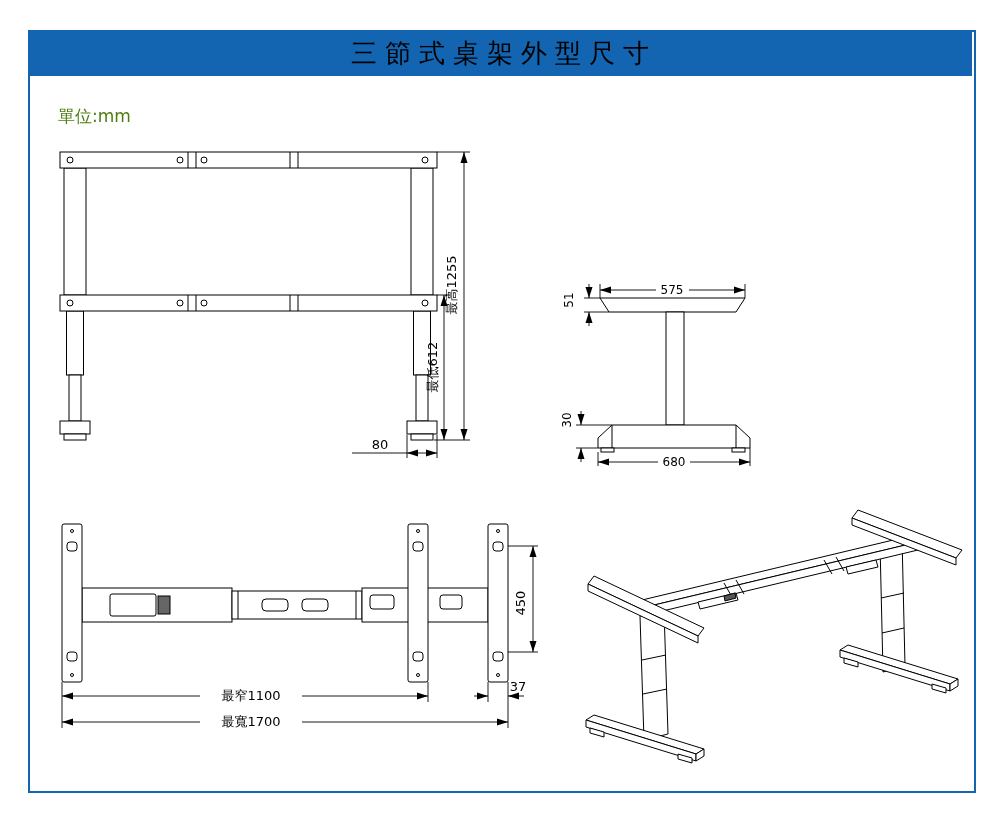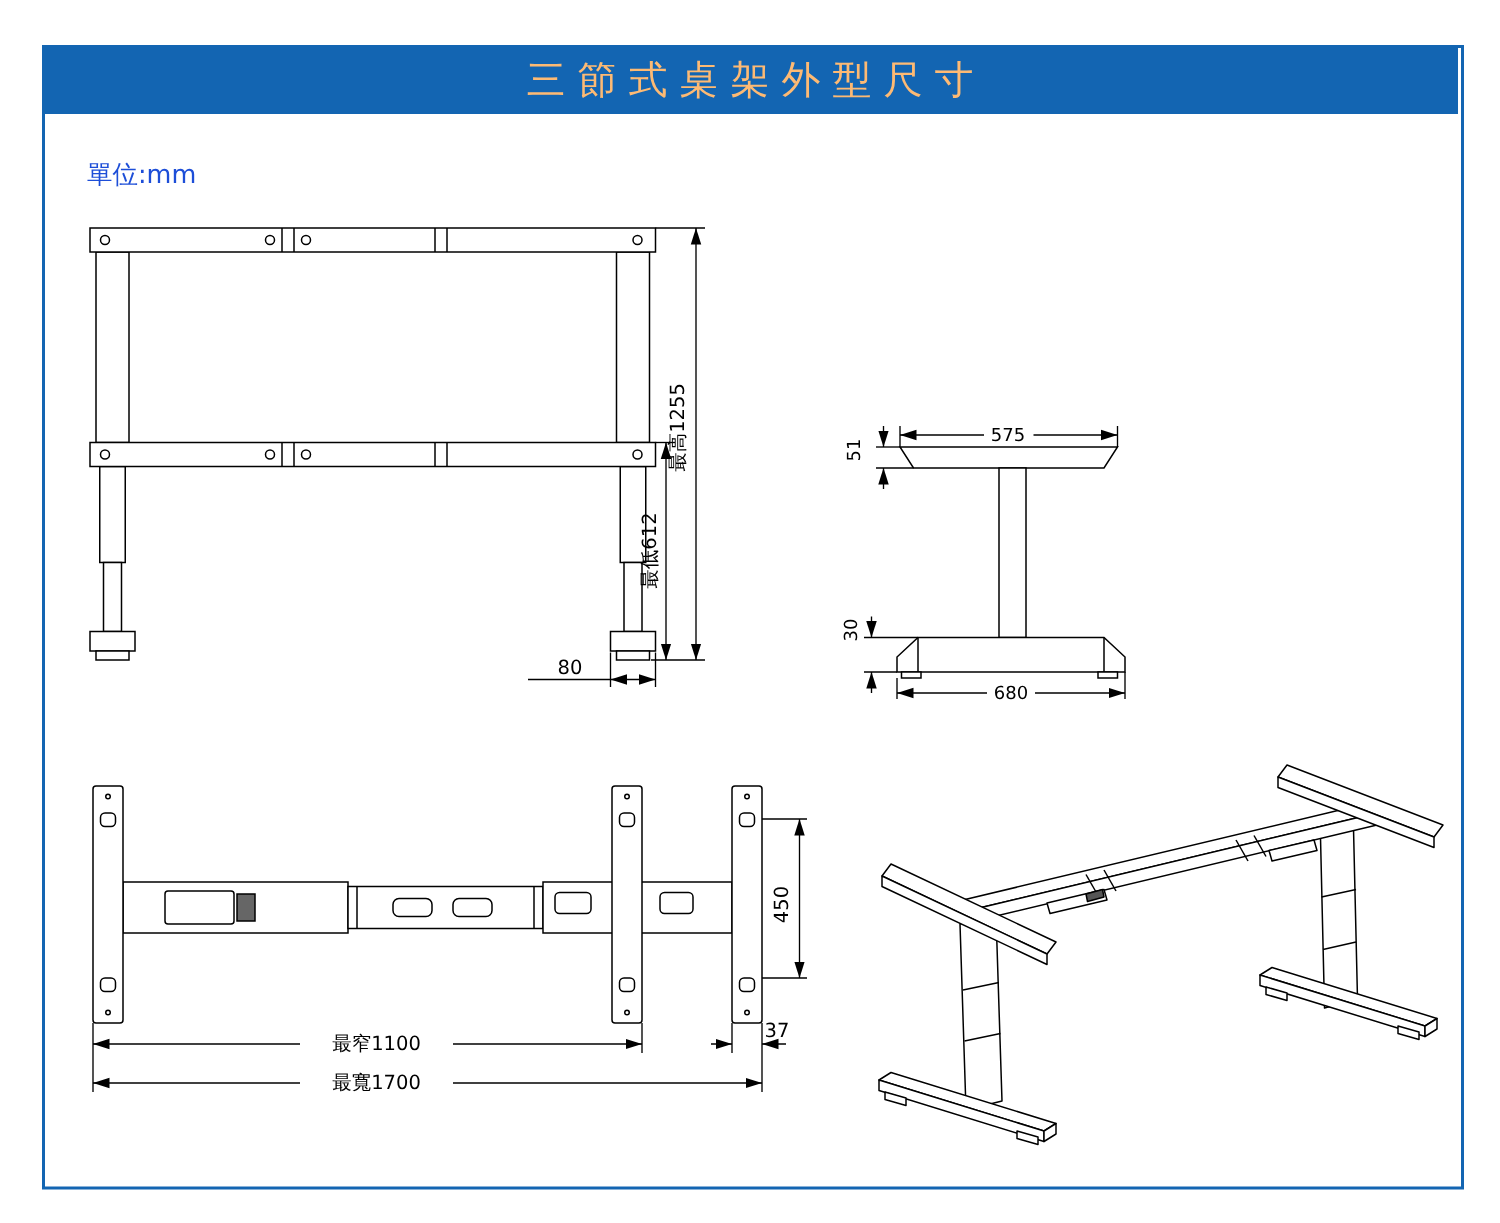--- a/index.html
+++ b/index.html
@@ -12,25 +12,25 @@
   .frame{
     position:absolute;left:28px;top:30px;width:944px;height:759px;
     border:2px solid var(--accent-blue);
   }
   .title-bar{
     position:absolute;left:28px;top:30px;width:944px;height:46px;
     background:var(--accent-blue);
     display:flex;align-items:center;justify-content:center;
   }
   .title-text{
-    color:#fdba74;font-size:26px;letter-spacing:8px;padding-left:8px;
+    color:#000000;font-size:26px;letter-spacing:8px;padding-left:8px;
     font-weight:normal;
   }
   .unit{
-    position:absolute;left:58px;top:105px;font-size:17px;color:#1d4ed8;
+    position:absolute;left:58px;top:105px;font-size:17px;color:#4d7c0f;
   }
   svg.view{position:absolute;overflow:visible}
   svg text{fill:#000;stroke:none;font-family:"DejaVu Sans","Liberation Sans",sans-serif}
 </style>
 </head>
 <body>
 
 <div class="page">
 
   <div class="frame"></div>

